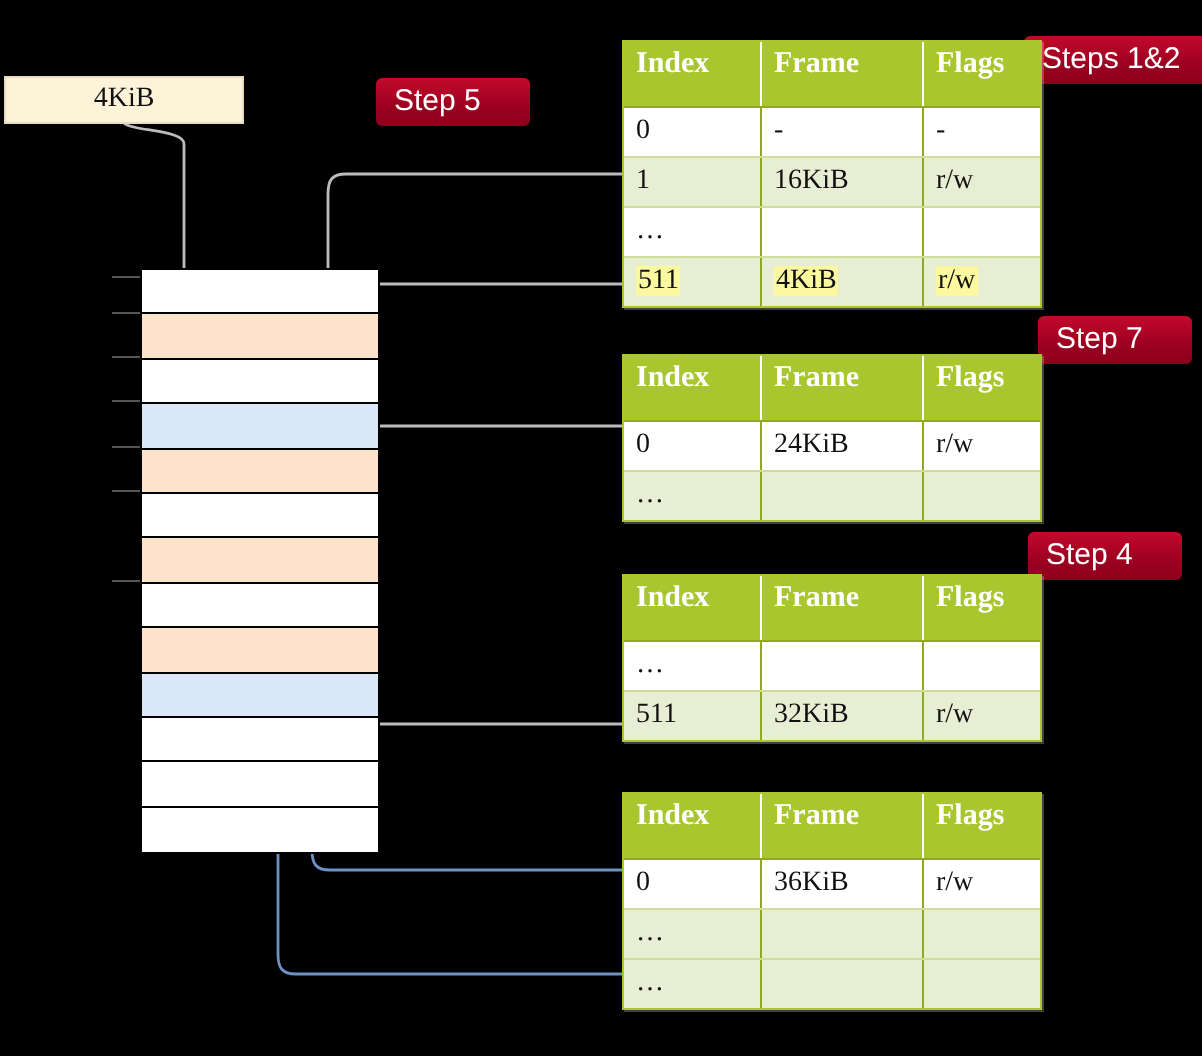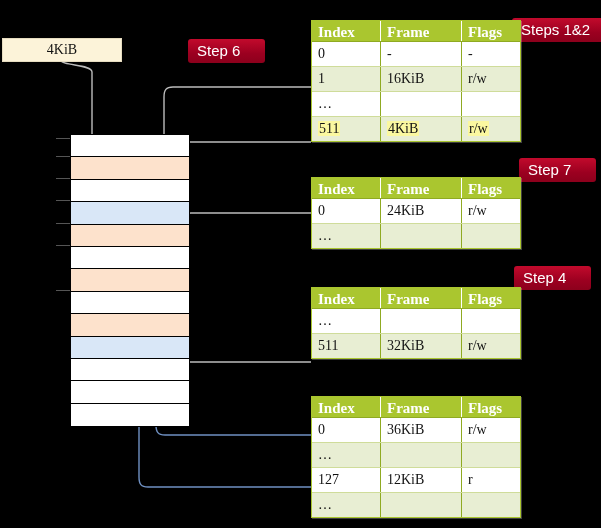--- a/index.html
+++ b/index.html
@@ -68,21 +68,21 @@
     background:#fff;
     box-shadow:1px 1px 0 rgba(255,255,255,.25);
   }
   .ptable table{border-collapse:collapse;width:100%;}
   .ptable th{
     background:#aac62f;
     color:#ffffff;
     font-weight:bold;
     font-size:15px;
     text-align:left;
-    padding:3px 6px 0 6px;
+    padding:3px 6px 12px 6px;
     border-right:1px solid #ffffff;
     border-bottom:1px solid #8faa22;
     white-space:nowrap;
   }
   .ptable th:last-child{border-right:none;font-family:Liberation Serif, serif;}
   .ptable td{
     font-size:14px;
     color:#111;
     padding:3px 6px 4px 6px;
     border-right:1px solid #8faa22;
@@ -167,21 +167,21 @@
       <div class="tick" style="left: 56px; top: 138px; width: 14px;"></div>
       <div class="tick" style="left: 56px; top: 156px; width: 14px;"></div>
       <div class="tick" style="left: 56px; top: 178px; width: 14px;"></div>
       <div class="tick" style="left: 56px; top: 200px; width: 14px;"></div>
       <div class="tick" style="left: 56px; top: 223px; width: 14px;"></div>
       <div class="tick" style="left: 56px; top: 245px; width: 14px;"></div>
       <div class="tick" style="left: 56px; top: 290px; width: 14px;"></div>
     </div>
 
   <div id="badges">
-      <div class="step-badge" style="left: 188px; top: 39px;">Step 6</div>
+      <div class="step-badge" style="left: 188px; top: 39px;">Step 5</div>
       <div class="step-badge" style="left: 512px; top: 18px;">Steps 1&amp;2</div>
       <div class="step-badge" style="left: 519px; top: 158px;">Step 7</div>
       <div class="step-badge" style="left: 514px; top: 266px;">Step 4</div>
     </div>
 
   <div id="tables">
       <div class="ptable" style="left: 311px; top: 20px;">
         <div class="wrap">
           <table>
             <thead>
@@ -280,25 +280,20 @@
               <tr>
                 <td class="col-index">0</td>
                 <td class="col-frame">36KiB</td>
                 <td class="col-flags">r/w</td>
               </tr>
               <tr class="alt">
                 <td class="col-index">…</td>
                 <td class="col-frame">&nbsp;</td>
                 <td class="col-flags">&nbsp;</td>
               </tr>
-              <tr>
-                <td class="col-index">127</td>
-                <td class="col-frame">12KiB</td>
-                <td class="col-flags">r</td>
-              </tr>
               <tr class="alt">
                 <td class="col-index">…</td>
                 <td class="col-frame">&nbsp;</td>
                 <td class="col-flags">&nbsp;</td>
               </tr>
             </tbody>
           </table>
         </div>
       </div>
     </div>

